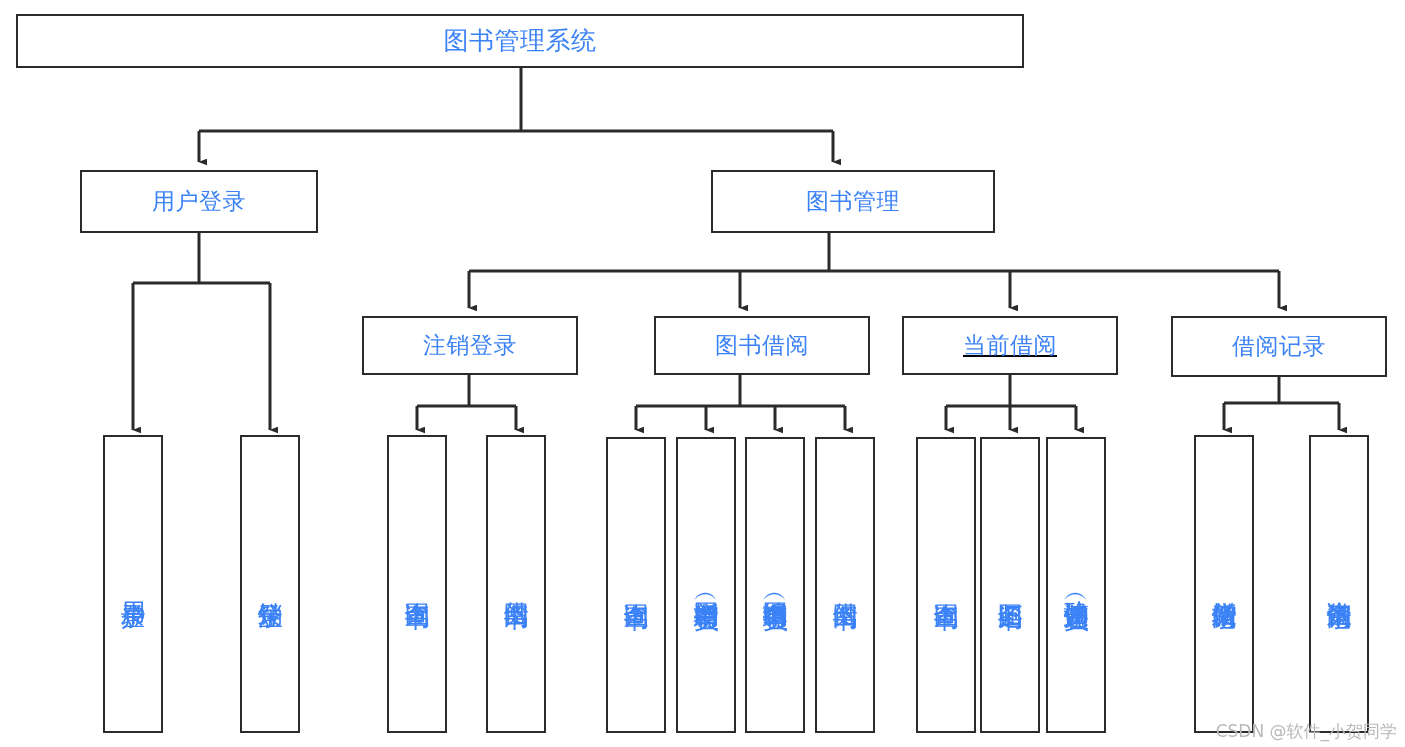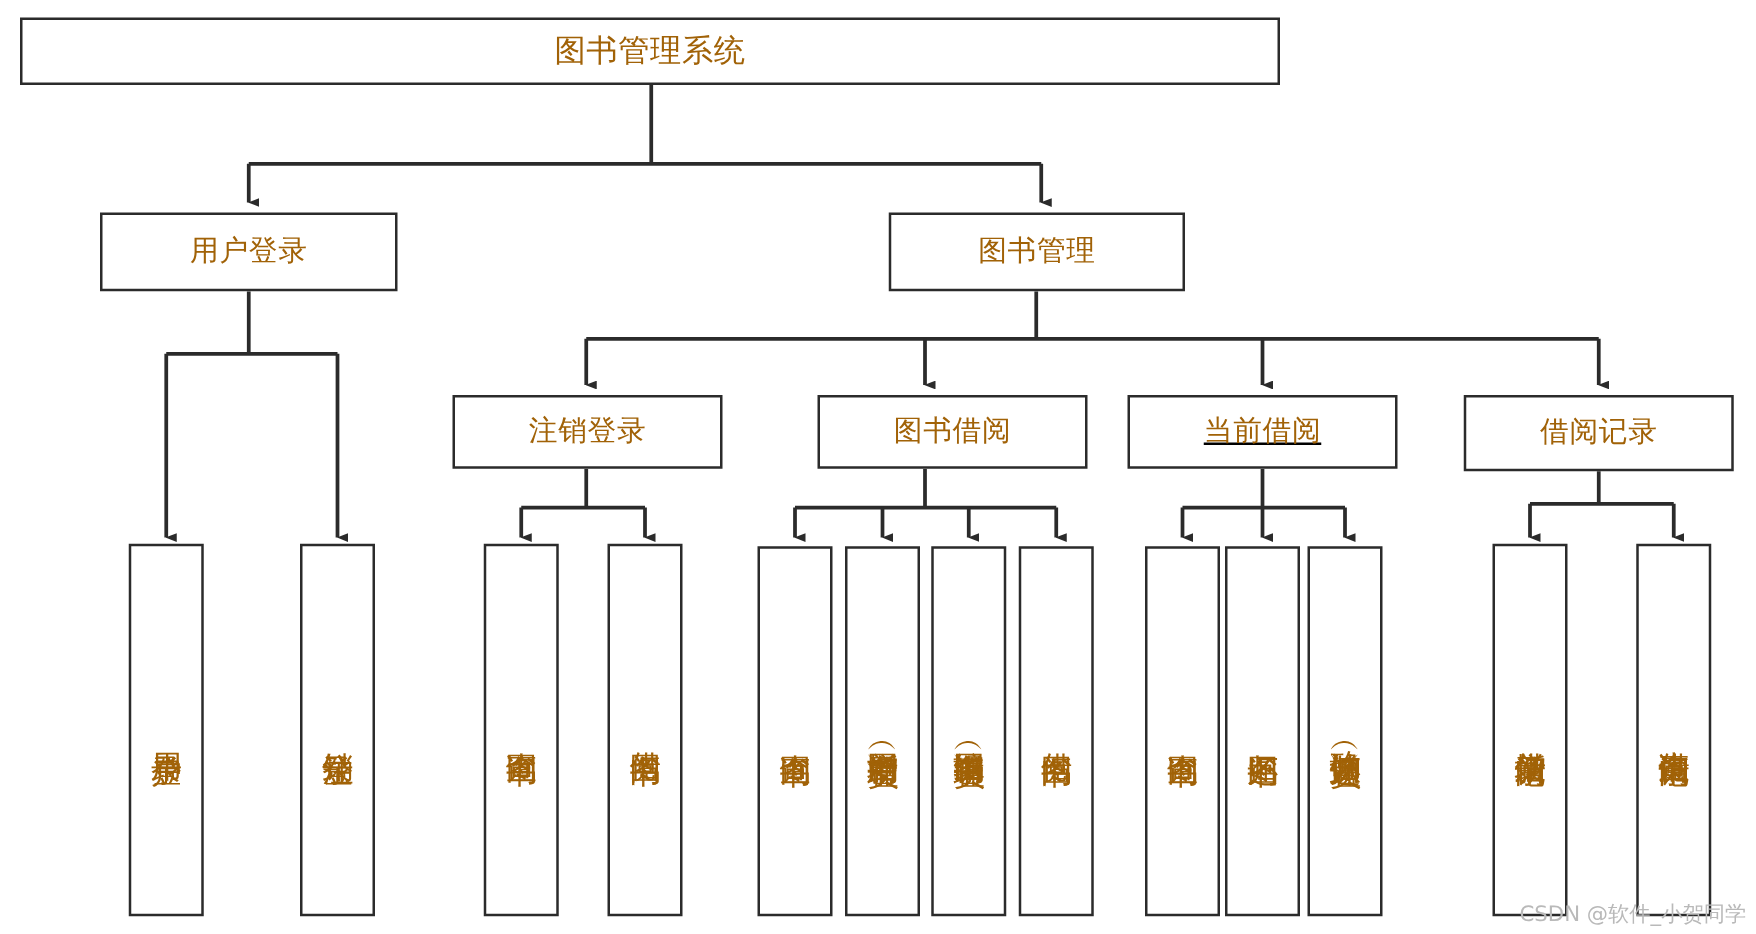--- a/index.html
+++ b/index.html
@@ -30,21 +30,21 @@
     position: absolute;
     box-sizing: border-box;
     background: #ffffff;
     border: 2.5px solid #2b2b2b;
     display: flex;
     align-items: center;
     justify-content: center;
     z-index: 2;
   }
   .node-label {
-    color: #a16207;
+    color: #3b82f6;
     line-height: 1.12;
     letter-spacing: 0.5px;
     white-space: nowrap;
     text-align: left;
   }
   
   .lvl-root .node-label { font-size: 25px; }
   
   .lvl-mid .node-label { font-size: 23px; }
   
@@ -124,21 +124,21 @@
   </svg>
 
   <div class="node lvl-root" style="left:16px; top:14px; width:1008px; height:54px;">
     <span class="node-label">图书管理系统</span>
   </div>
 
   <div class="node lvl-mid" style="left:80px; top:170px; width:238px; height:63px;">
     <span class="node-label">用户登录</span>
   </div>
 
-  <div class="node lvl-mid" style="left:711px; top:170px; width:237px; height:63px;">
+  <div class="node lvl-mid" style="left:711px; top:170px; width:284px; height:63px;">
     <span class="node-label">图书管理</span>
   </div>
 
   <div class="node lvl-mid" style="left:362px; top:316px; width:216px; height:59px;">
     <span class="node-label">注销登录</span>
   </div>
 
   <div class="node lvl-mid" style="left:654px; top:316px; width:216px; height:59px;">
     <span class="node-label">图书借阅</span>
   </div>

